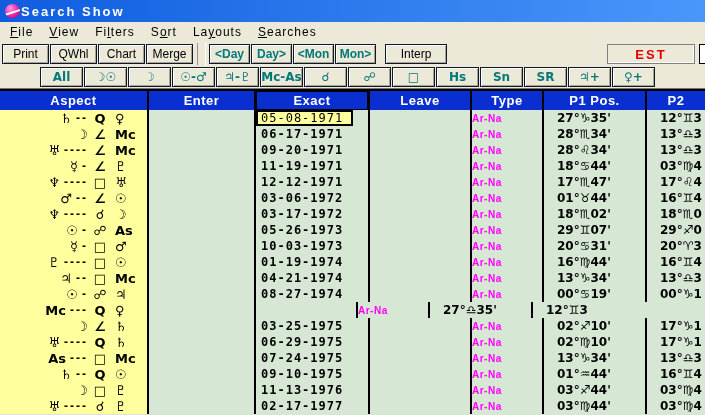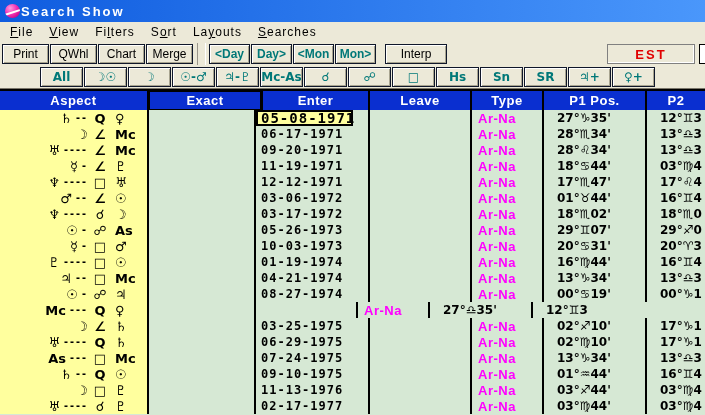--- a/index.html
+++ b/index.html
@@ -69,26 +69,26 @@
     display:flex;align-items:center;background:var(--cell-green);}
   .cell.c0{background:var(--cell-yellow);}
   .a-left{flex:1;display:flex;justify-content:flex-end;align-items:center;gap:4px;}
   .a-p1,.a-glyph,.a-p2{font-family:"DejaVu Sans",sans-serif;font-weight:bold;
     font-size:13px;line-height:15px;color:#000;}
   .a-dash{font-weight:bold;font-size:12px;letter-spacing:2px;color:#000;}
   .a-glyph{width:24px;text-align:center;flex:0 0 auto;}
   .a-p2{width:32px;padding-left:3px;flex:0 0 auto;}
   .date{font-family:"DejaVu Sans Mono",monospace;font-weight:bold;font-size:12px;
     letter-spacing:1px;color:#000;padding-left:5px;white-space:nowrap;}
-  .seldate{font-family:"DejaVu Sans Mono",monospace;font-weight:bold;font-size:14px;
+  .seldate{font-family:"DejaVu Sans Mono",monospace;font-weight:normal;font-size:12px;
     letter-spacing:1px;color:#000;box-sizing:border-box;height:16px;width:97px;
     border:2px solid #000;background:var(--cell-yellow);
     display:flex;align-items:center;padding-left:3px;white-space:nowrap;}
-  .typ{font-weight:bold;font-size:13px;letter-spacing:.5px;color:var(--magenta);
-    padding-left:6px;white-space:nowrap;}
+  .typ{font-weight:bold;font-size:10px;letter-spacing:.5px;color:var(--magenta);
+    white-space:nowrap;}
   .pos{font-family:"DejaVu Sans",sans-serif;font-weight:bold;font-size:12px;
     color:#000;padding-left:13px;white-space:nowrap;}
 </style>
 </head>
 <body>
 
 <div class="window">
 
   <div class="titlebar">
     <div class="app-icon"></div>
@@ -133,22 +133,22 @@
       <div class="btn w43 teal sym">Hs</div>
       <div class="btn w43 teal sym">Sn</div>
       <div class="btn w43 teal sym">SR</div>
       <div class="btn w43 teal sym">♃+</div>
       <div class="btn w43 teal sym">♀+</div>
     </div>
 
   <div class="grid">
     <div class="thead">
         <div class="hcell c0">Aspect</div>
+        <div class="hcell c1">Enter</div>
         <div class="hcell c2 hsel">Exact</div>
-        <div class="hcell c1">Enter</div>
         <div class="hcell c3">Leave</div>
         <div class="hcell c4">Type</div>
         <div class="hcell c5">P1 Pos.</div>
         <div class="hcell c6">P2</div>
       </div>
     <div class="tbody">
         <div class="trow">
           <div class="cell c0">
             <span class="a-left">
               <span class="a-p1">♄</span>

